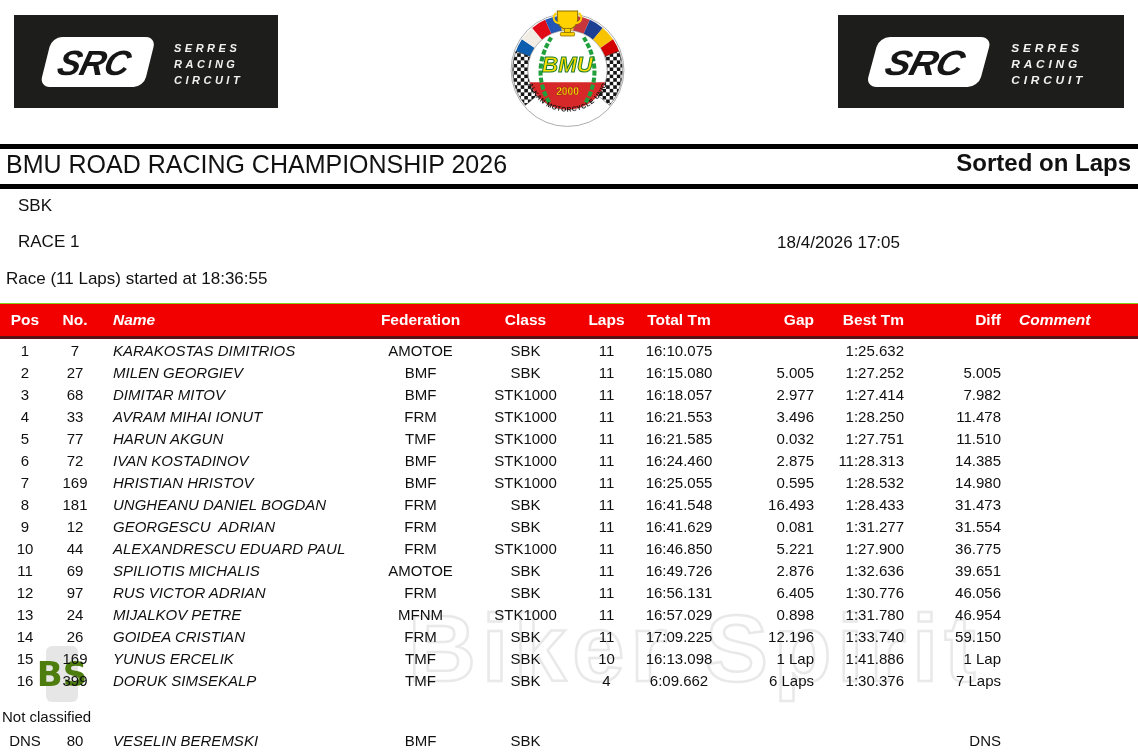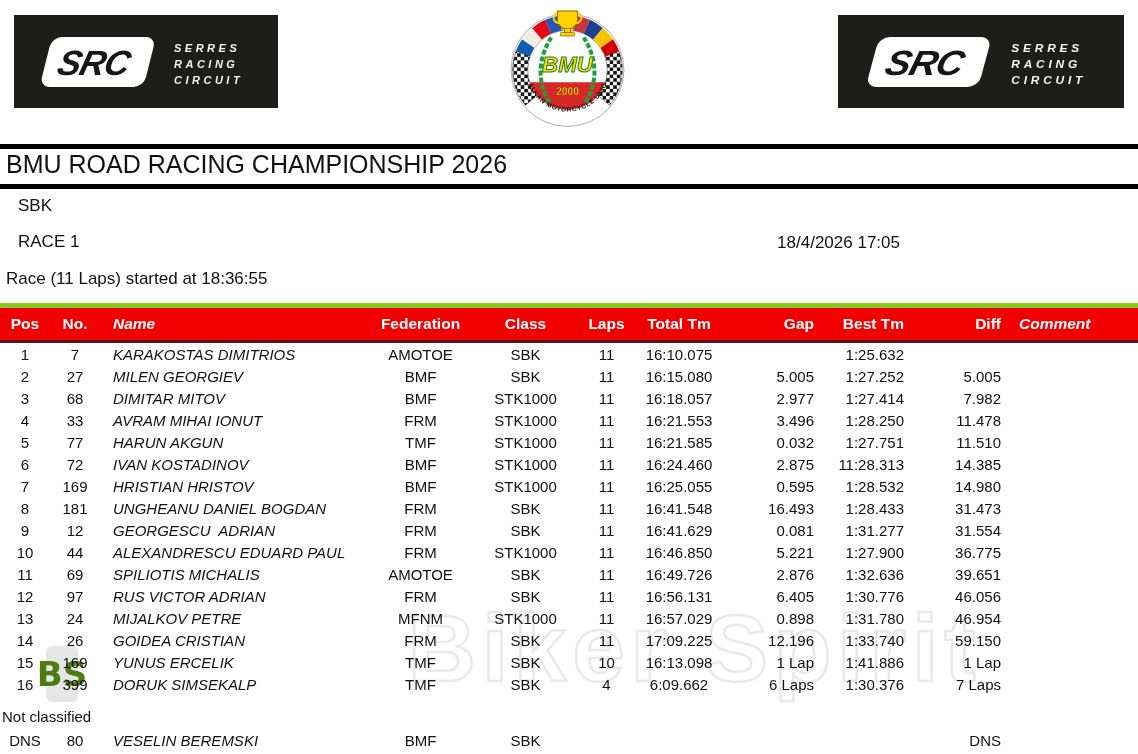--- a/index.html
+++ b/index.html
@@ -54,21 +54,21 @@
     position:absolute;left:0;width:1138px;border-collapse:separate;border-spacing:0;
     table-layout:fixed;font-size:15px;
   }
   table.results.main{top:303px;}
   table.results.nc{top:729px;}
   .nc-label{position:absolute;left:2px;top:708px;font-size:15px;}
 
   th{
     background:var(--header-bg);color:var(--header-text);
     font-weight:bold;font-size:15.5px;height:32px;padding:0;
-    border-bottom:3px solid var(--header-border);border-top:5px solid #84cc16;
+    border-bottom:3px solid var(--header-border);border-top:1px solid #84cc16;
   }
   td{height:22px;padding:0;color:#101010;}
   .al-center{text-align:center;}
   .al-right{text-align:right;}
   .al-left{text-align:left;font-style:italic;}
   .col-pos{width:50px;}
   .col-no{width:50px;}
   .col-name{width:255px;padding-left:13px;white-space:pre;overflow:hidden;}
   .col-federation{width:105px;}
   .col-class{width:105px;}
@@ -154,20 +154,21 @@
       <g>
         <path d="M50 4 h20 v8 a10 10 0 0 1 -20 0 Z" fill="#ffd200" stroke="#8a6d00" stroke-width="1"></path>
         <path d="M49 6 a5 5 0 0 0 5 9 M71 6 a5 5 0 0 1 -5 9" fill="none" stroke="#ffd200" stroke-width="2"></path>
         <rect x="57" y="21" width="6" height="4" fill="#ffd200" stroke="#8a6d00" stroke-width="0.8"></rect>
         <rect x="53" y="25" width="14" height="3.5" rx="1" fill="#ffd200" stroke="#8a6d00" stroke-width="0.8"></rect>
       </g>
     </svg>
 
     <div class="rule r1"></div>
     <div class="main-title">BMU ROAD RACING CHAMPIONSHIP 2026</div>
+    <div class="sorted-on">Sorted on Laps</div>
     <div class="rule r2"></div>
 
     <div class="info i-class">SBK</div>
     <div class="info i-race">RACE 1</div>
     <div class="info i-datetime">18/4/2026 17:05</div>
     <div class="info i-started">Race (11 Laps) started at 18:36:55</div>
 
     <table class="results main">
       <thead id="results-head">
           <tr>

